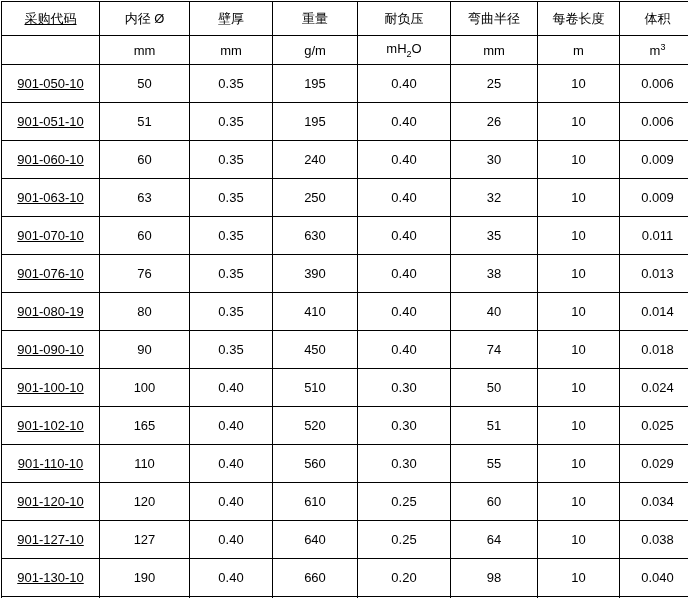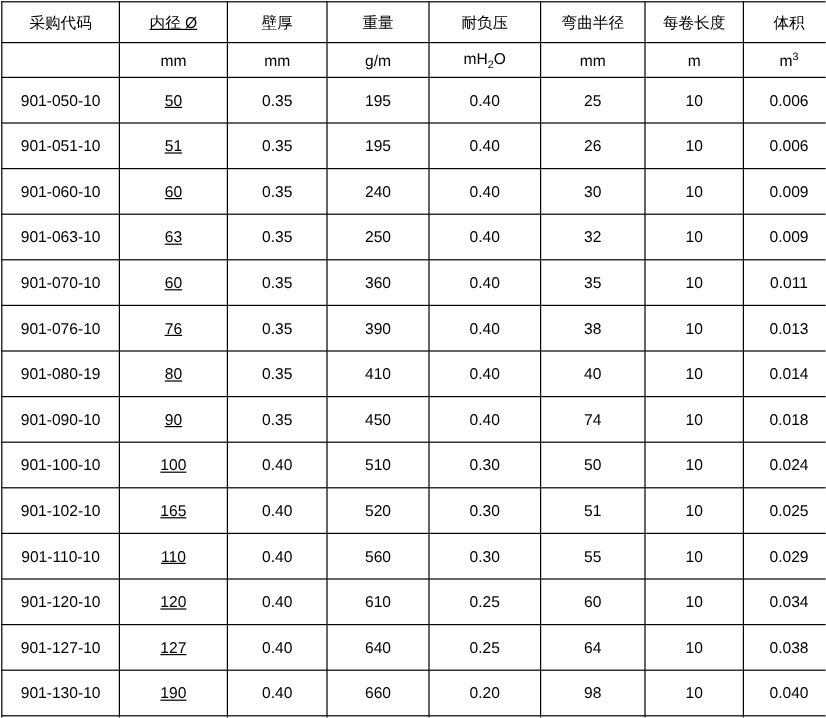--- a/index.html
+++ b/index.html
@@ -37,22 +37,22 @@
     height: 28px;
     font-size: 12.5px;
     font-weight: bold;
   }
   .code-cell {
     font-size: 12.5px;
   }
   tbody tr td {
     height: 37px;
   }
-  .col-code  { width: 97px; }
-  .col-id    { width: 89px; text-decoration: underline; }
+  .col-code  { width: 97px; text-decoration: underline; }
+  .col-id    { width: 89px; }
   .col-wall  { width: 82px; }
   .col-mass  { width: 84px; }
   .col-press { width: 92px; }
   .col-bend  { width: 86px; }
   .col-len   { width: 81px; }
   .col-vol   { width: 75px; }
   .sub {
     font-size: 9px;
     vertical-align: sub;
   }
@@ -125,21 +125,21 @@
         <td class="col-mass">250</td>
         <td class="col-press">0.40</td>
         <td class="col-bend">32</td>
         <td class="col-len">10</td>
         <td class="col-vol">0.009</td>
       </tr>
       <tr>
         <td class="col-code code-cell">901-070-10</td>
         <td class="col-id">60</td>
         <td class="col-wall">0.35</td>
-        <td class="col-mass">360</td>
+        <td class="col-mass">630</td>
         <td class="col-press">0.40</td>
         <td class="col-bend">35</td>
         <td class="col-len">10</td>
         <td class="col-vol">0.011</td>
       </tr>
       <tr>
         <td class="col-code code-cell">901-076-10</td>
         <td class="col-id">76</td>
         <td class="col-wall">0.35</td>
         <td class="col-mass">390</td>

